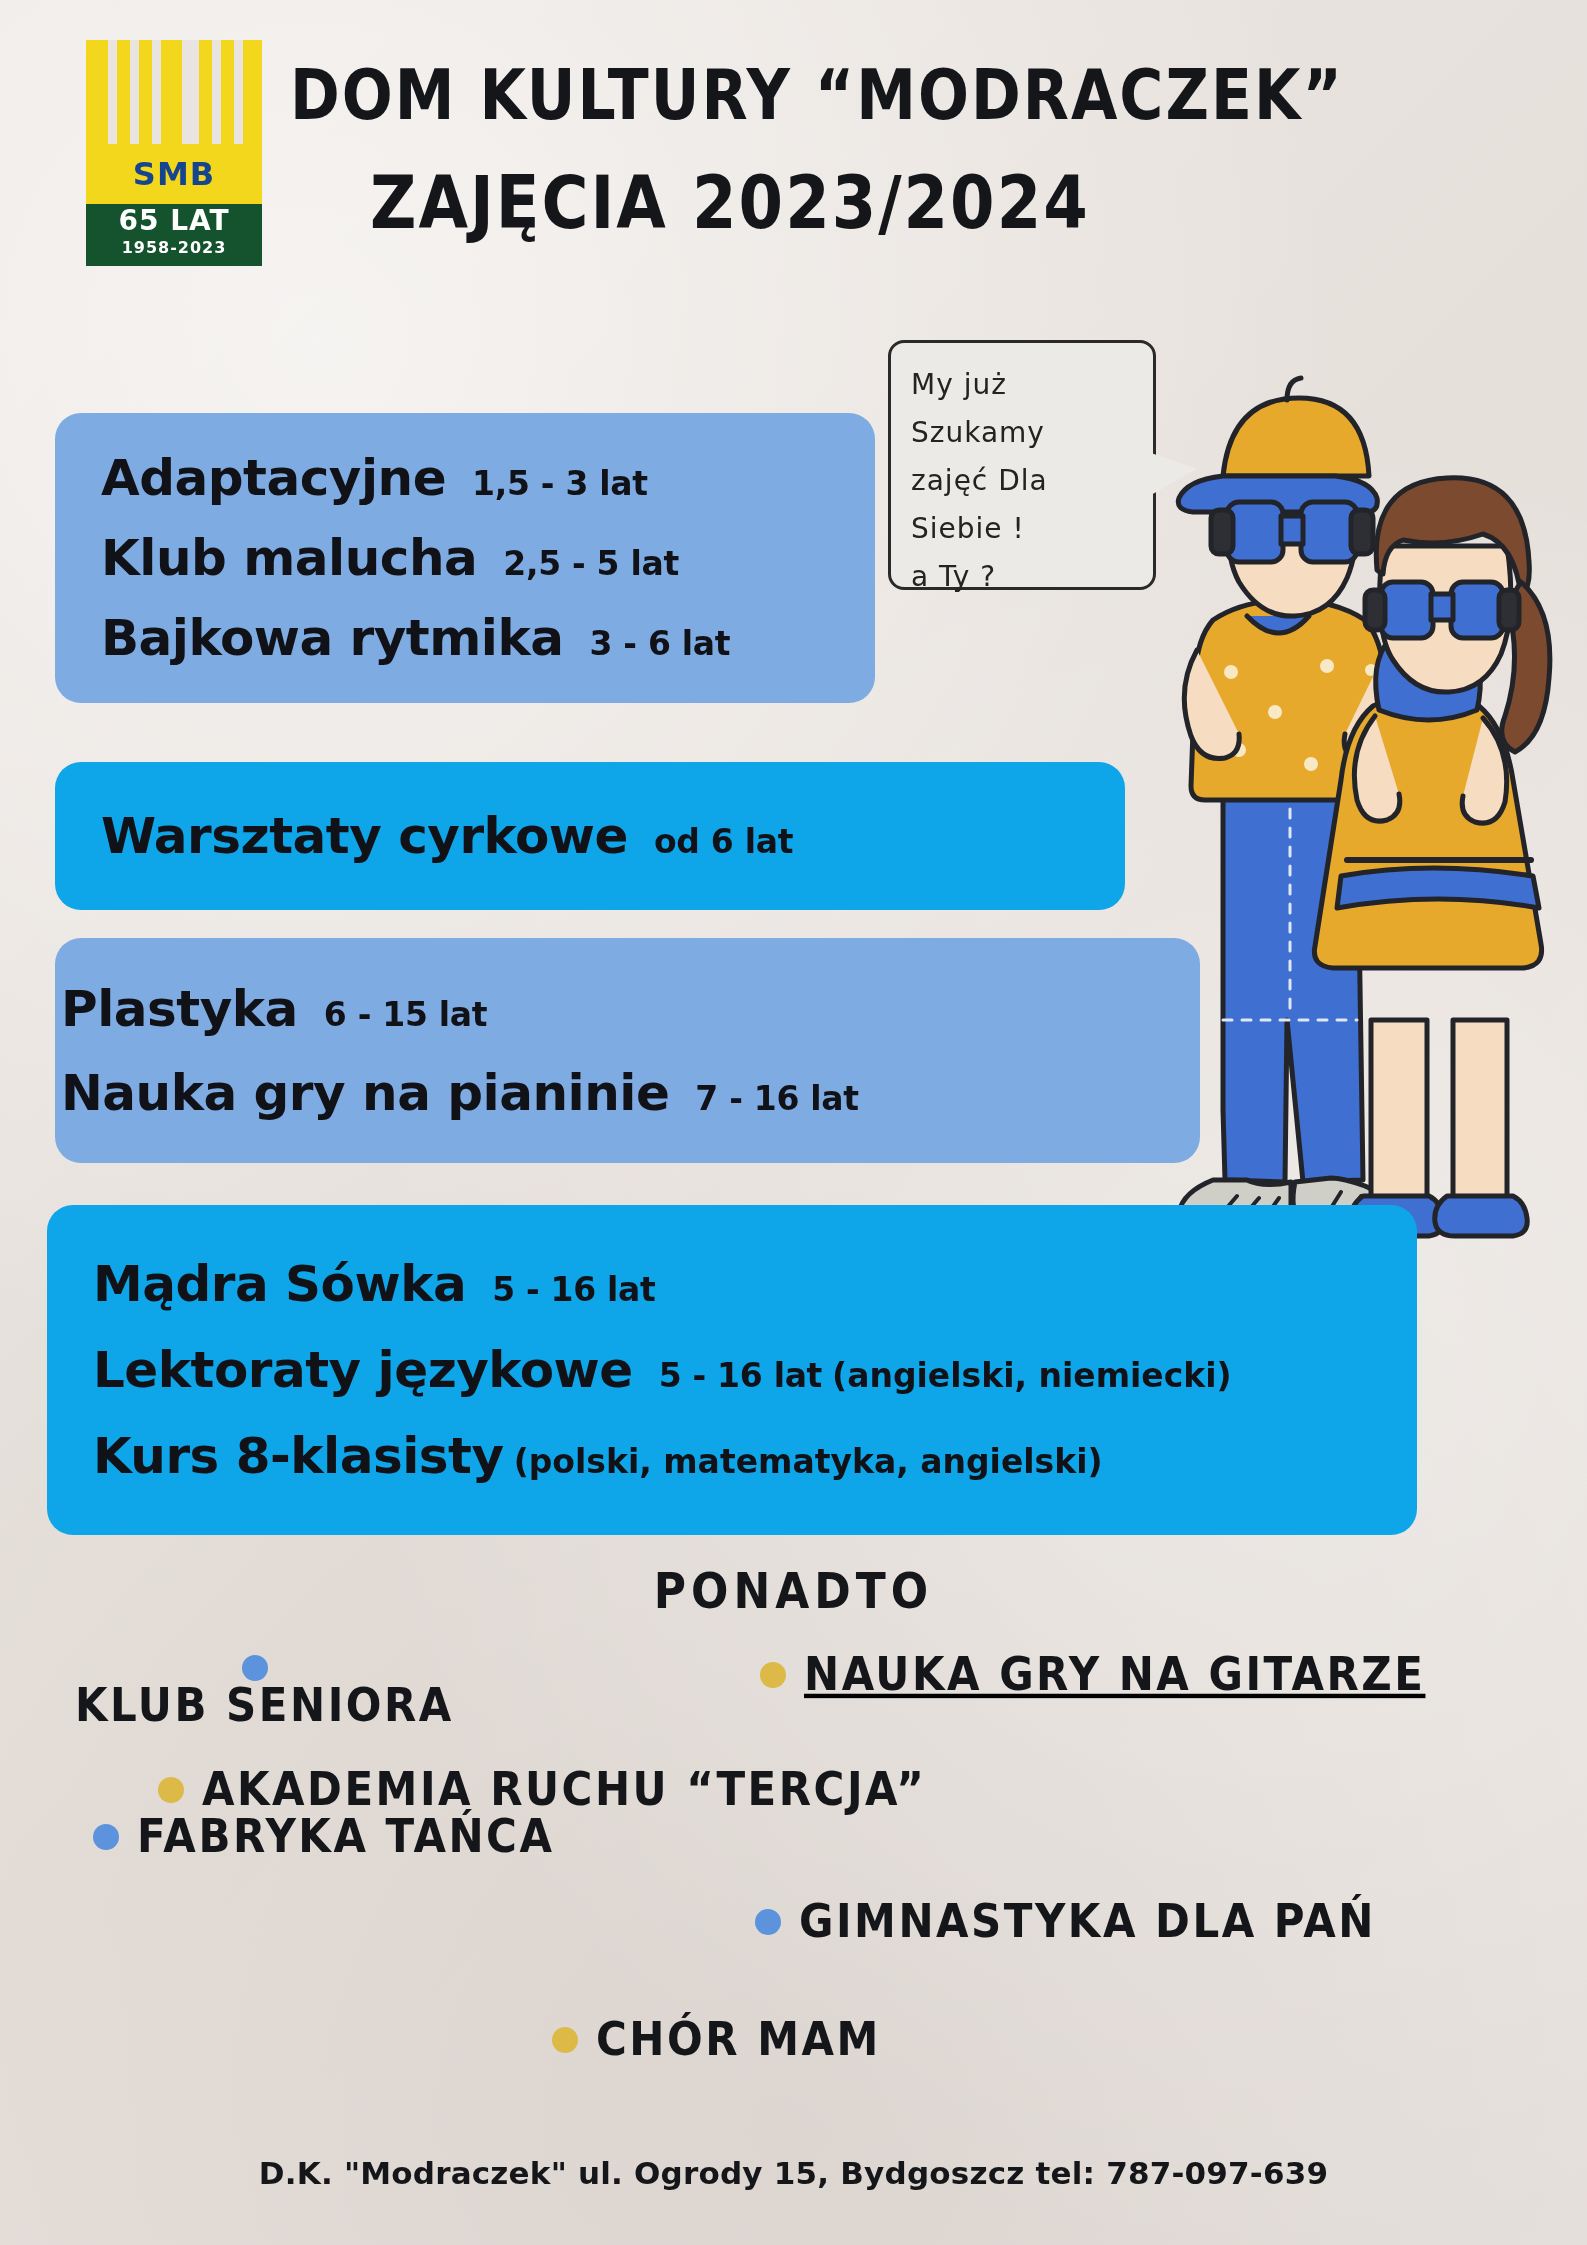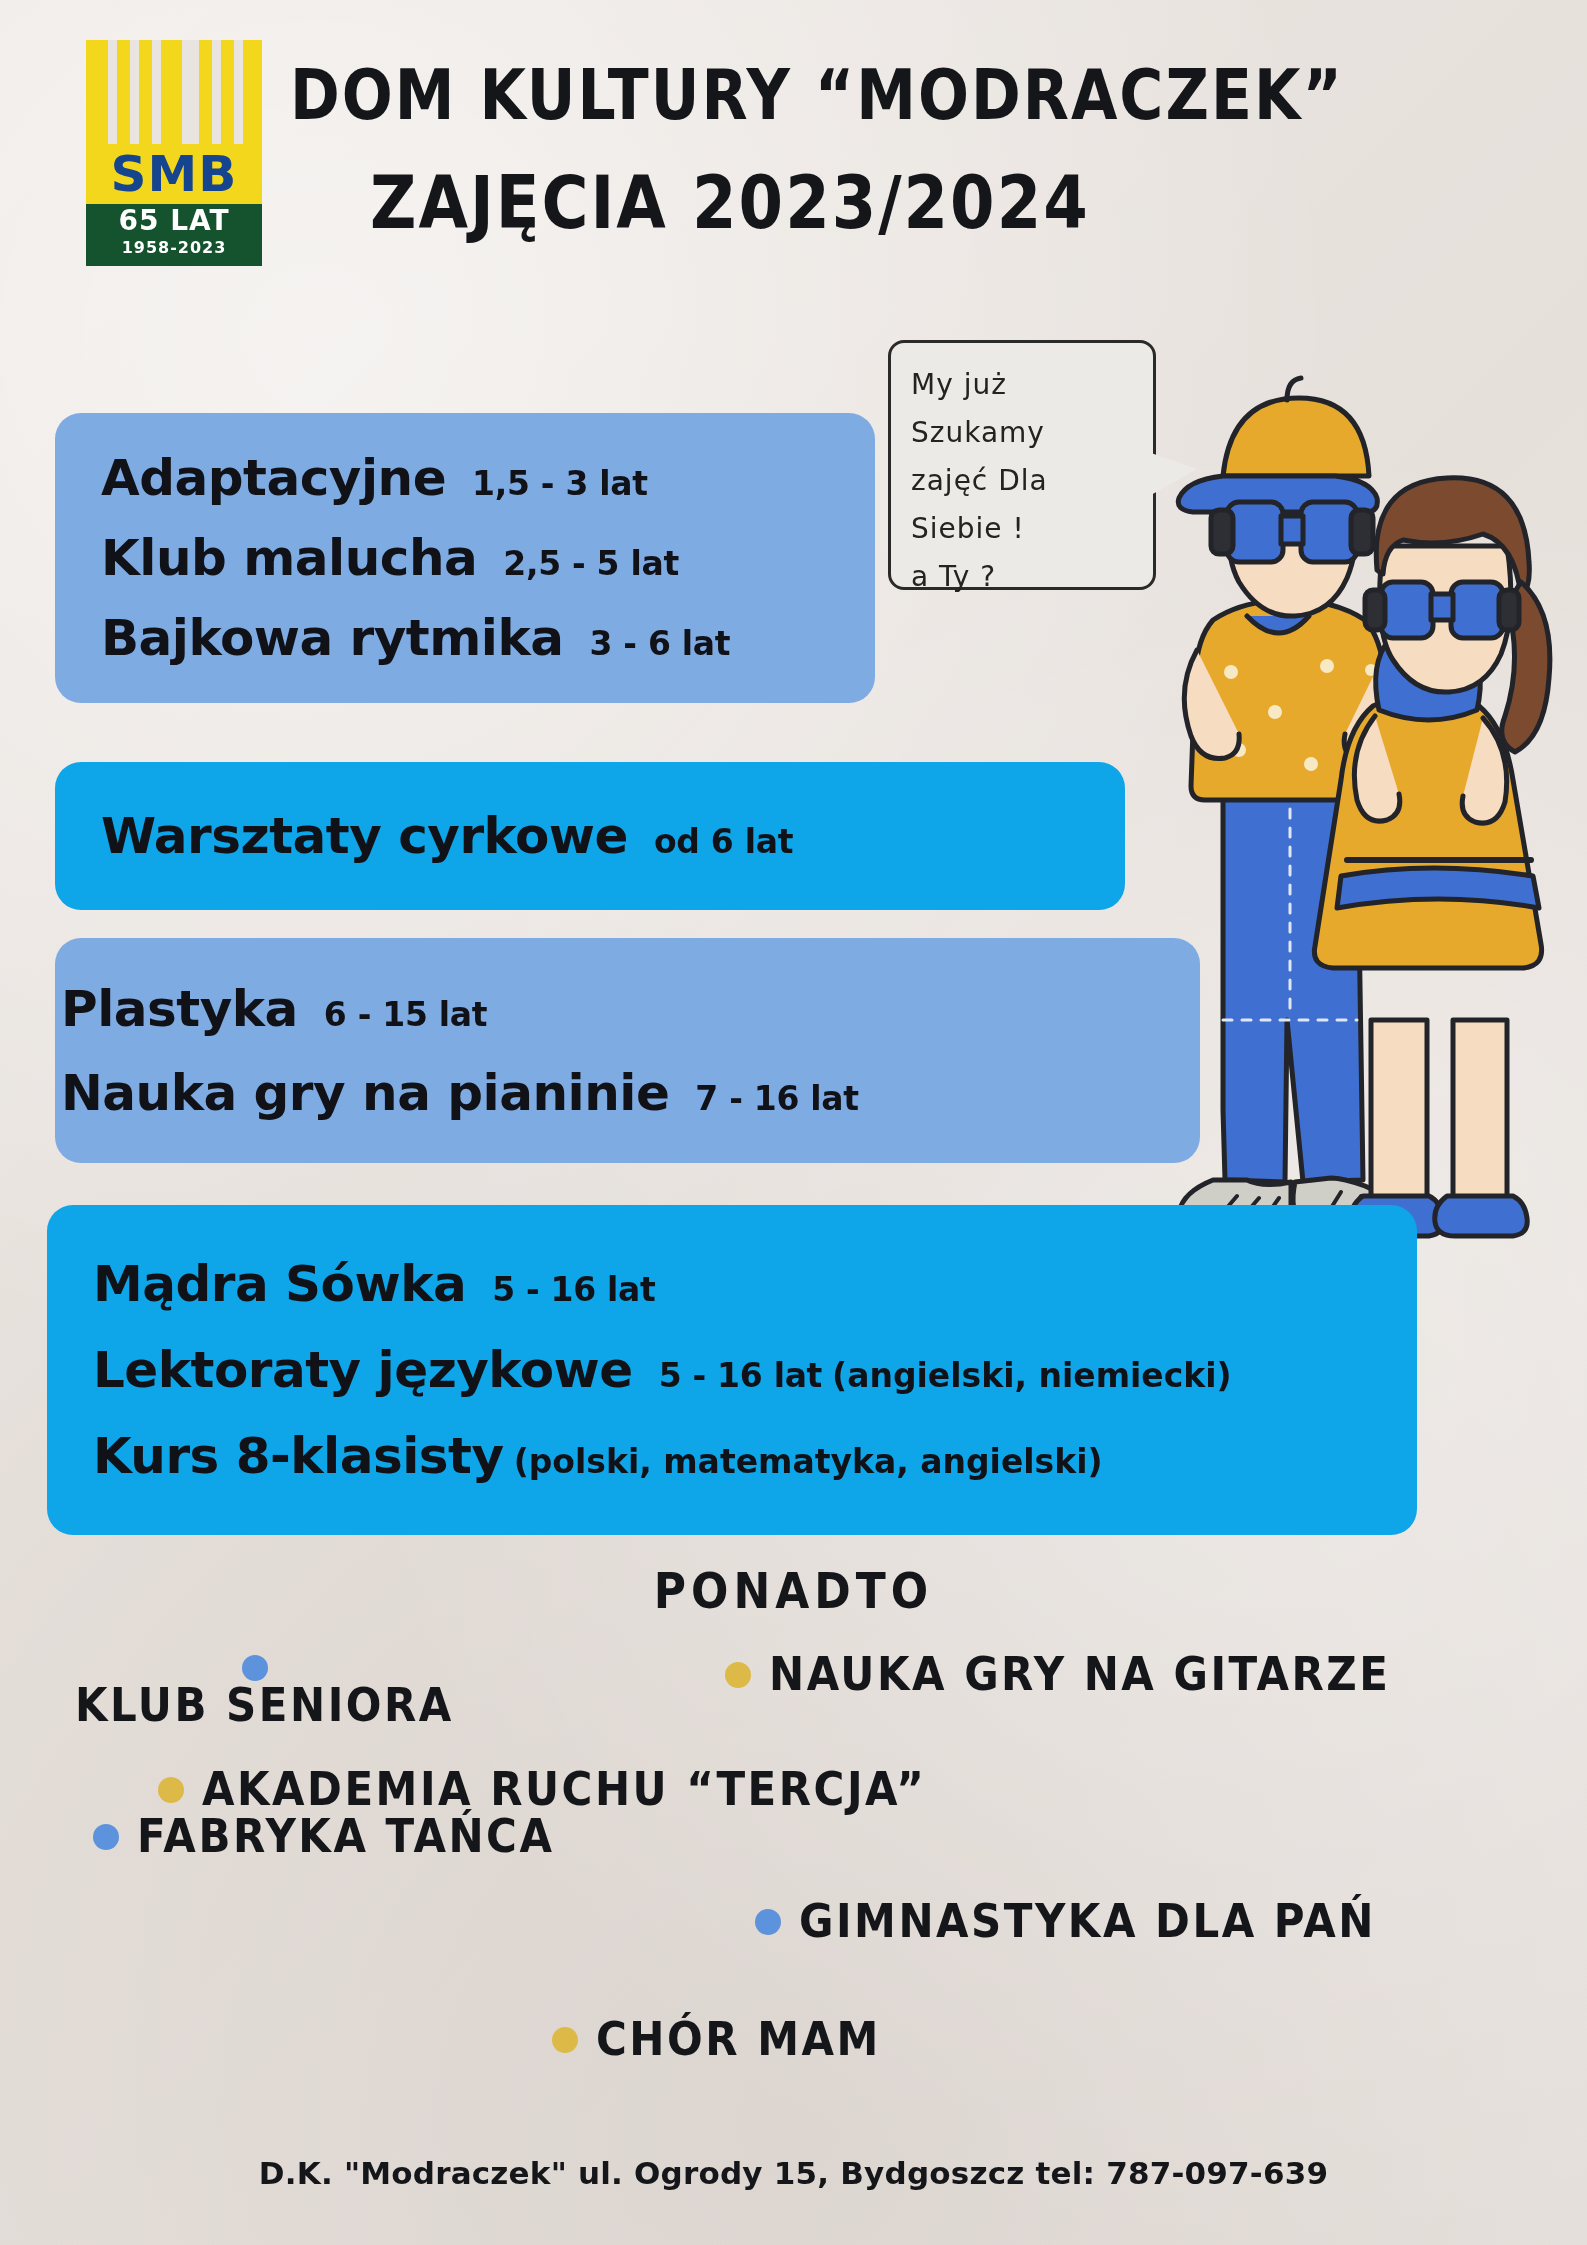--- a/index.html
+++ b/index.html
@@ -59,21 +59,21 @@
   .logo-smb {
     position: absolute;
     left: 8px;
     top: 104px;
     width: 176px;
     height: 60px;
     background: #f3d71c;
     color: #15458f;
     font-family: "DejaVu Sans", sans-serif;
     font-weight: bold;
-    font-size: 50px;
+    font-size: 32px;
     letter-spacing: 1px;
     text-align: center;
     line-height: 60px;
   }
   .logo-blue {
     position: absolute;
     left: 8px;
     top: 164px;
     width: 176px;
     height: 62px;
@@ -247,21 +247,21 @@
   .extra .lbl {
     font-family: "DejaVu Sans", sans-serif;
     font-weight: bold;
     font-size: 42px;
     letter-spacing: 2.5px;
     color: #15161a;
     transform: scaleY(1.1);
   }
 
   #extra-0 { left: 75px;  top: 1655px; flex-direction: column; }
-  #extra-1 { left: 725px; top: 1650px; }
+  #extra-1 { left: 760px; top: 1650px; text-decoration: underline; }
   #extra-2 { left: 158px; top: 1765px; }
   #extra-3 { left: 755px; top: 1885px; margin-top: 12px; }
   #extra-4 { left: 93px;  top: 1812px; }
   #extra-5 { left: 552px; top: 2015px; }
 
   
   .footer {
     position: absolute;
     left: 0;
     top: 2155px;

